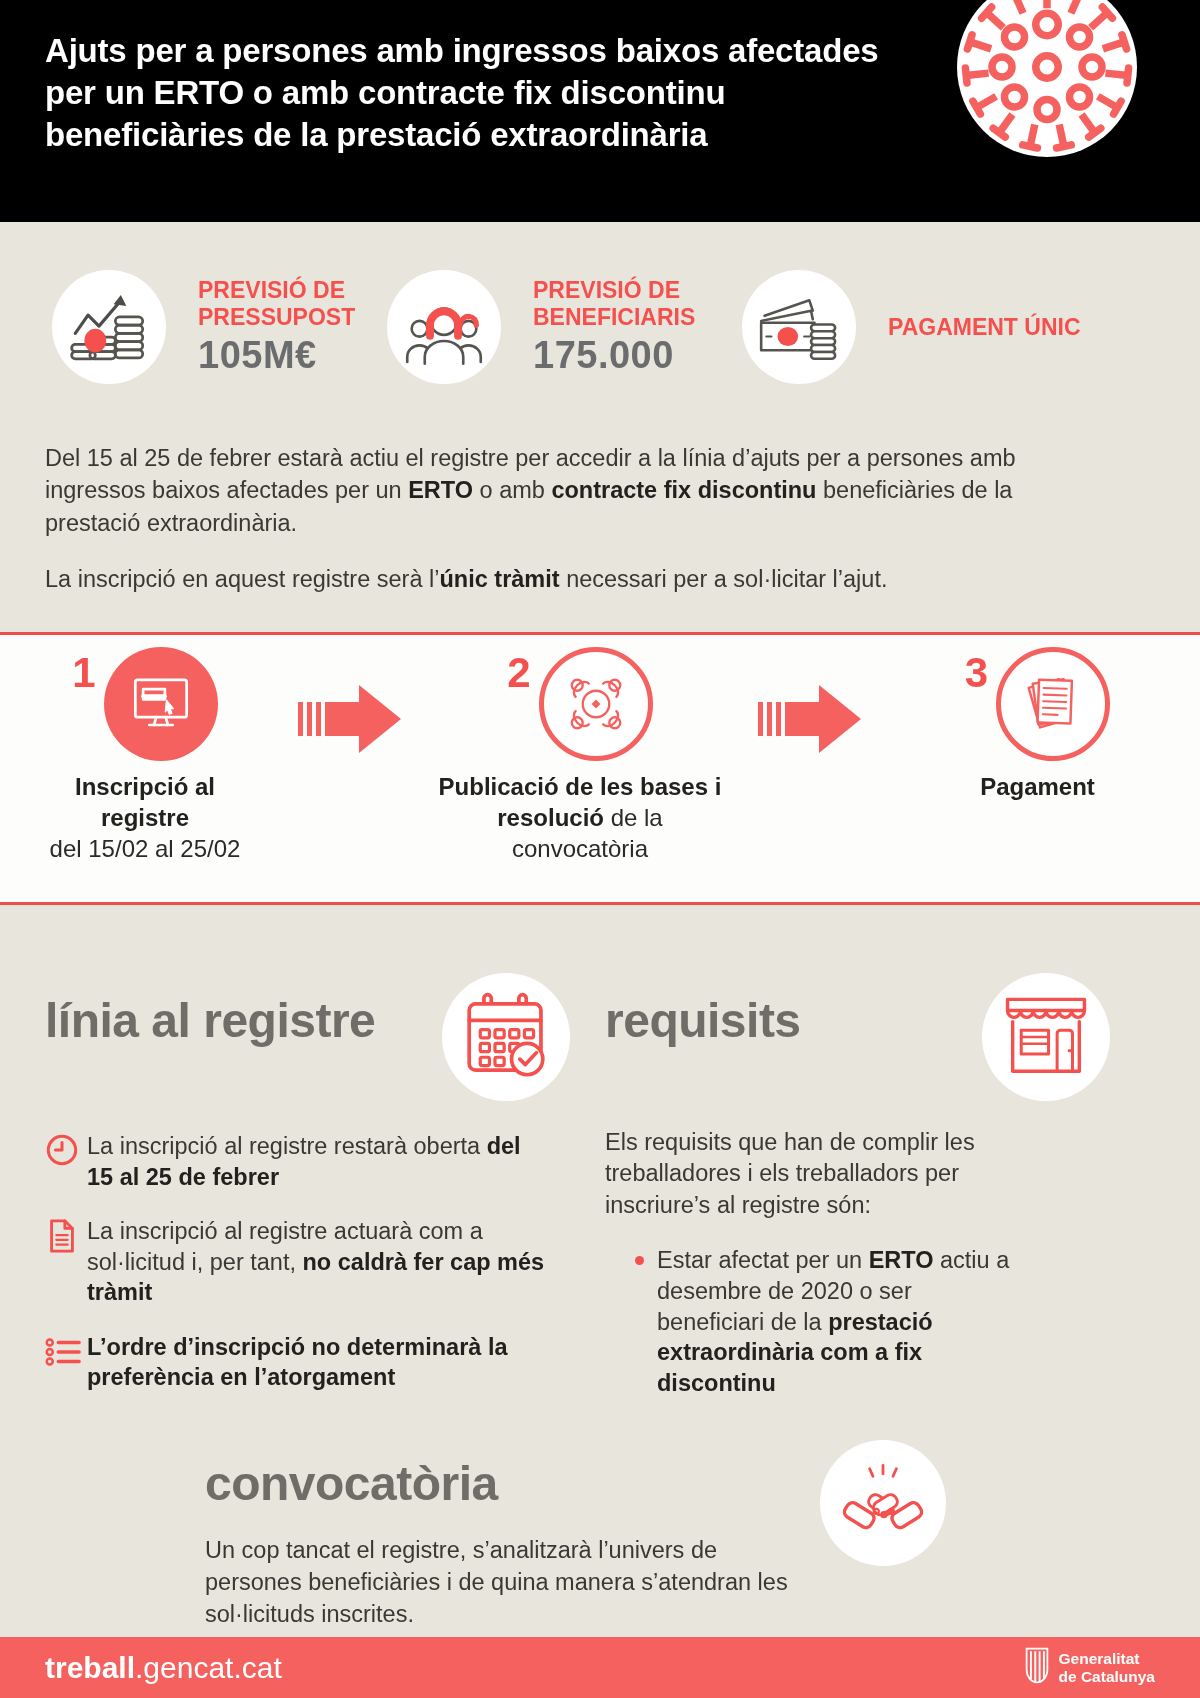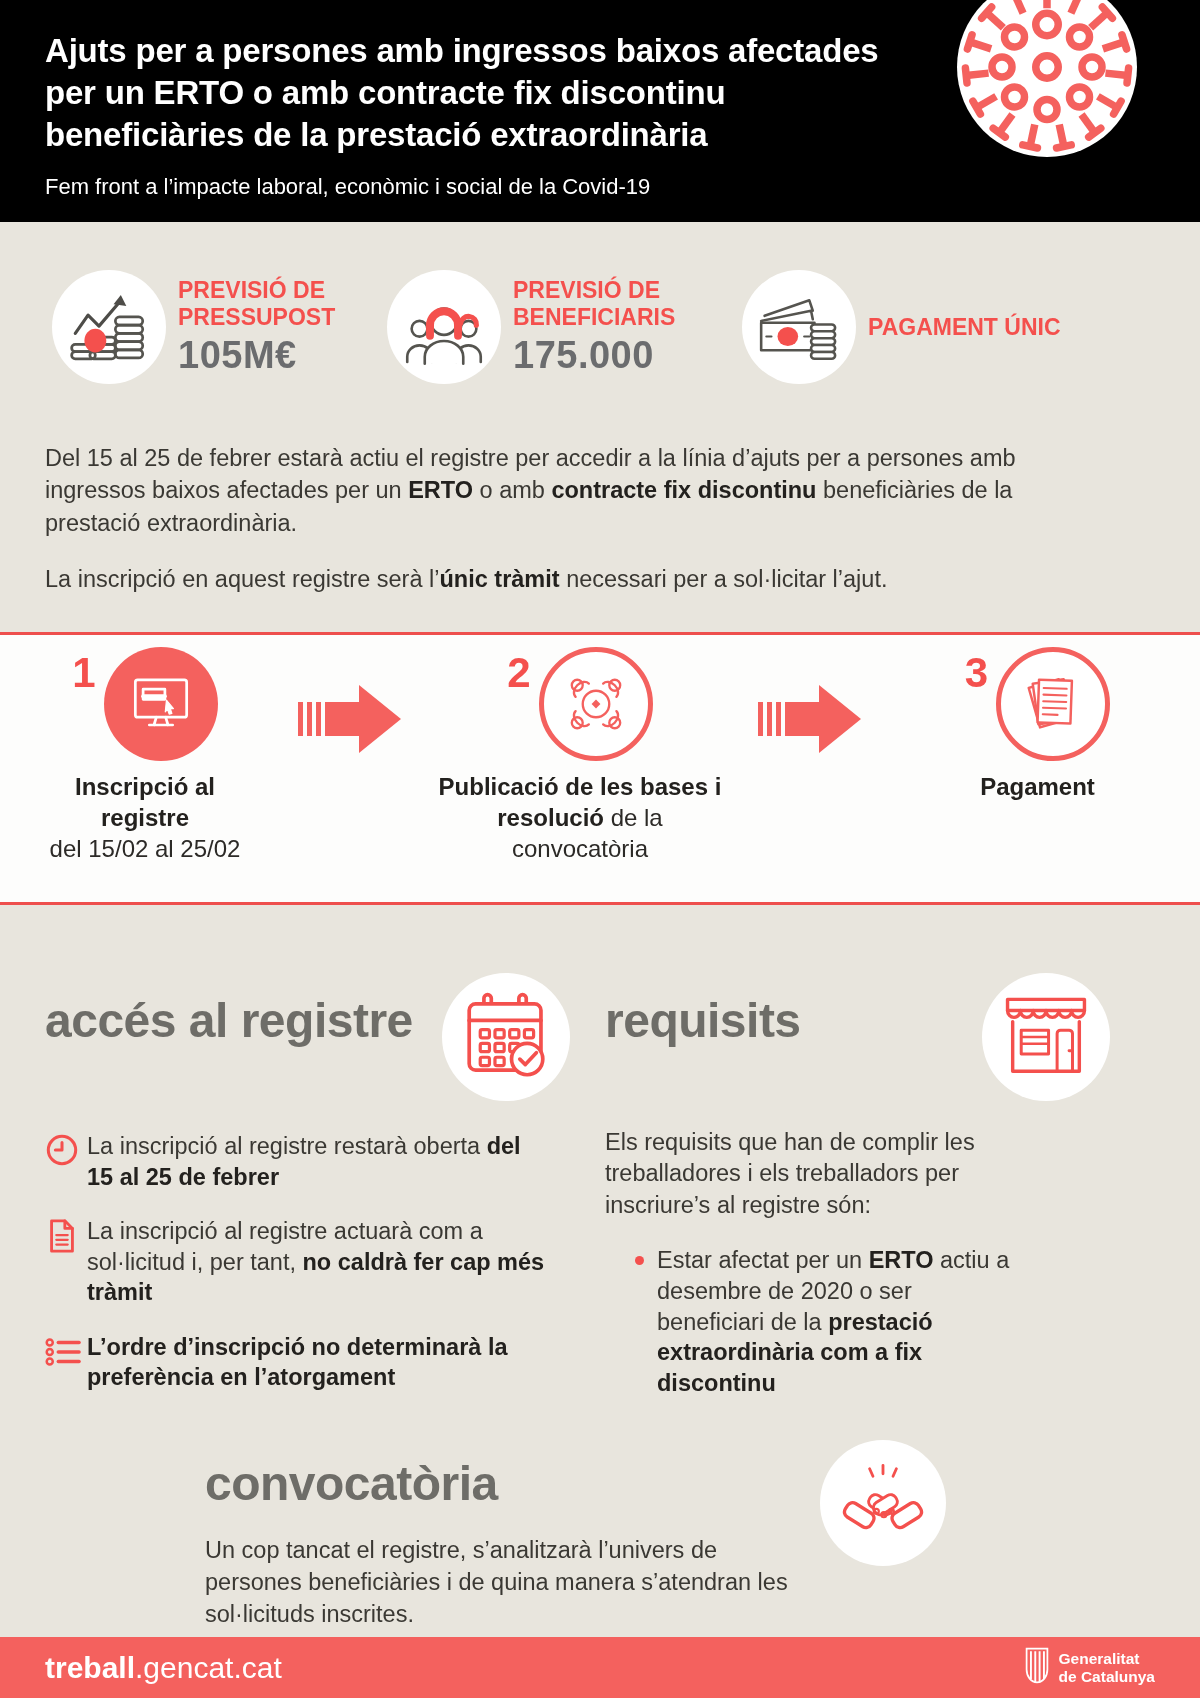--- a/index.html
+++ b/index.html
@@ -10,21 +10,21 @@
   .header { position:relative; height:222px; background:#000000; padding:30px 0 0 45px; overflow:hidden; }
   .header h1 { width:880px; font-size:33px; line-height:1.28; font-weight:700; color:#ffffff; letter-spacing:-0.2px; }
   .header .subtitle { margin-top:17px; font-size:22px; font-weight:400; color:#ffffff; }
   .virus-wrap { position:absolute; top:-58px; right:28px; width:250px; height:250px; }
 
   
   .stats { height:180px; padding:30px 0 0 52px; display:flex; align-items:center; }
   .stat { display:flex; align-items:center; }
   .icon-circle { background:#ffffff; border-radius:50%; display:flex; align-items:center; justify-content:center; flex:0 0 auto; }
   .stat .icon-circle { width:114px; height:114px; }
-  .stat-text { margin-left:12px; }
+  .stat-text { margin-left:32px; }
   .stat-label { font-size:23px; font-weight:700; color:#f4504d; line-height:1.16; white-space:pre-line; }
   .stat-value { margin-top:4px; font-size:38px; font-weight:700; color:#6b6c6e; letter-spacing:0.5px; }
   .stat-sub { margin-top:5px; font-size:22px; font-weight:700; color:#6b6c6e; line-height:1.2; white-space:pre-line; }
   .stat1 { width:335px; } .stat2 { width:355px; } .stat3 { width:430px; }
 
   
   .intro { height:230px; padding:40px 45px 0; }
   .intro p { width:985px; font-size:23.5px; line-height:1.38; color:#3a3833; }
   .intro p + p { margin-top:24px; }
   .seg-b { font-weight:700; color:#23211e; }
@@ -73,21 +73,20 @@
   .org { display:flex; align-items:center; }
   .org-text { margin-left:9px; color:#ffffff; font-size:15.5px; font-weight:700; line-height:1.15; }
 </style>
 </head>
 <body>
 
 <div class="page">
 
   <div class="header">
     <h1>Ajuts per a persones amb ingressos baixos afectades per un ERTO o amb contracte fix discontinu beneficiàries de la prestació extraordinària</h1>
-    <div class="subtitle">Fem front a l’impacte laboral, econòmic i social de la Covid-19</div>
     <div class="virus-wrap">
       <svg width="250" height="250" viewBox="0 0 200 200">
         <circle cx="100" cy="100" r="72" fill="#ffffff"></circle>
         <g fill="#f4615e">
           <g transform="rotate(0 100 100)">
               <rect x="97" y="37" width="6" height="16"></rect>
               <rect x="91" y="32" width="18" height="6" rx="3"></rect>
             </g>
           <g transform="rotate(24 100 100)">
               <rect x="97" y="37" width="6" height="16"></rect>
@@ -321,21 +320,21 @@
       </div>
       <div class="step-caption"><span class="seg-b">Pagament</span><br></div>
     </div>
 
   </div>
 
   <div class="columns">
 
     <div class="col-left">
       <div class="col-head">
-        <h2>accés al registre</h2>
+        <h2>línia al registre</h2>
         <div class="icon-circle">
           <svg width="92" height="92" viewBox="0 0 100 100" fill="none" stroke="#f4504d" stroke-width="4" stroke-linecap="round" stroke-linejoin="round">
             <rect x="26" y="4" width="8" height="18" rx="4"></rect>
             <rect x="64" y="4" width="8" height="18" rx="4"></rect>
             <rect x="10" y="14" width="78" height="72" rx="7" fill="#ffffff"></rect>
             <path d="M10,32 h78"></path>
             <g stroke-width="3.5">
               <rect x="22" y="42" width="10" height="9" rx="2"></rect>
                 <rect x="38" y="42" width="10" height="9" rx="2"></rect>
                 <rect x="54" y="42" width="10" height="9" rx="2"></rect>

